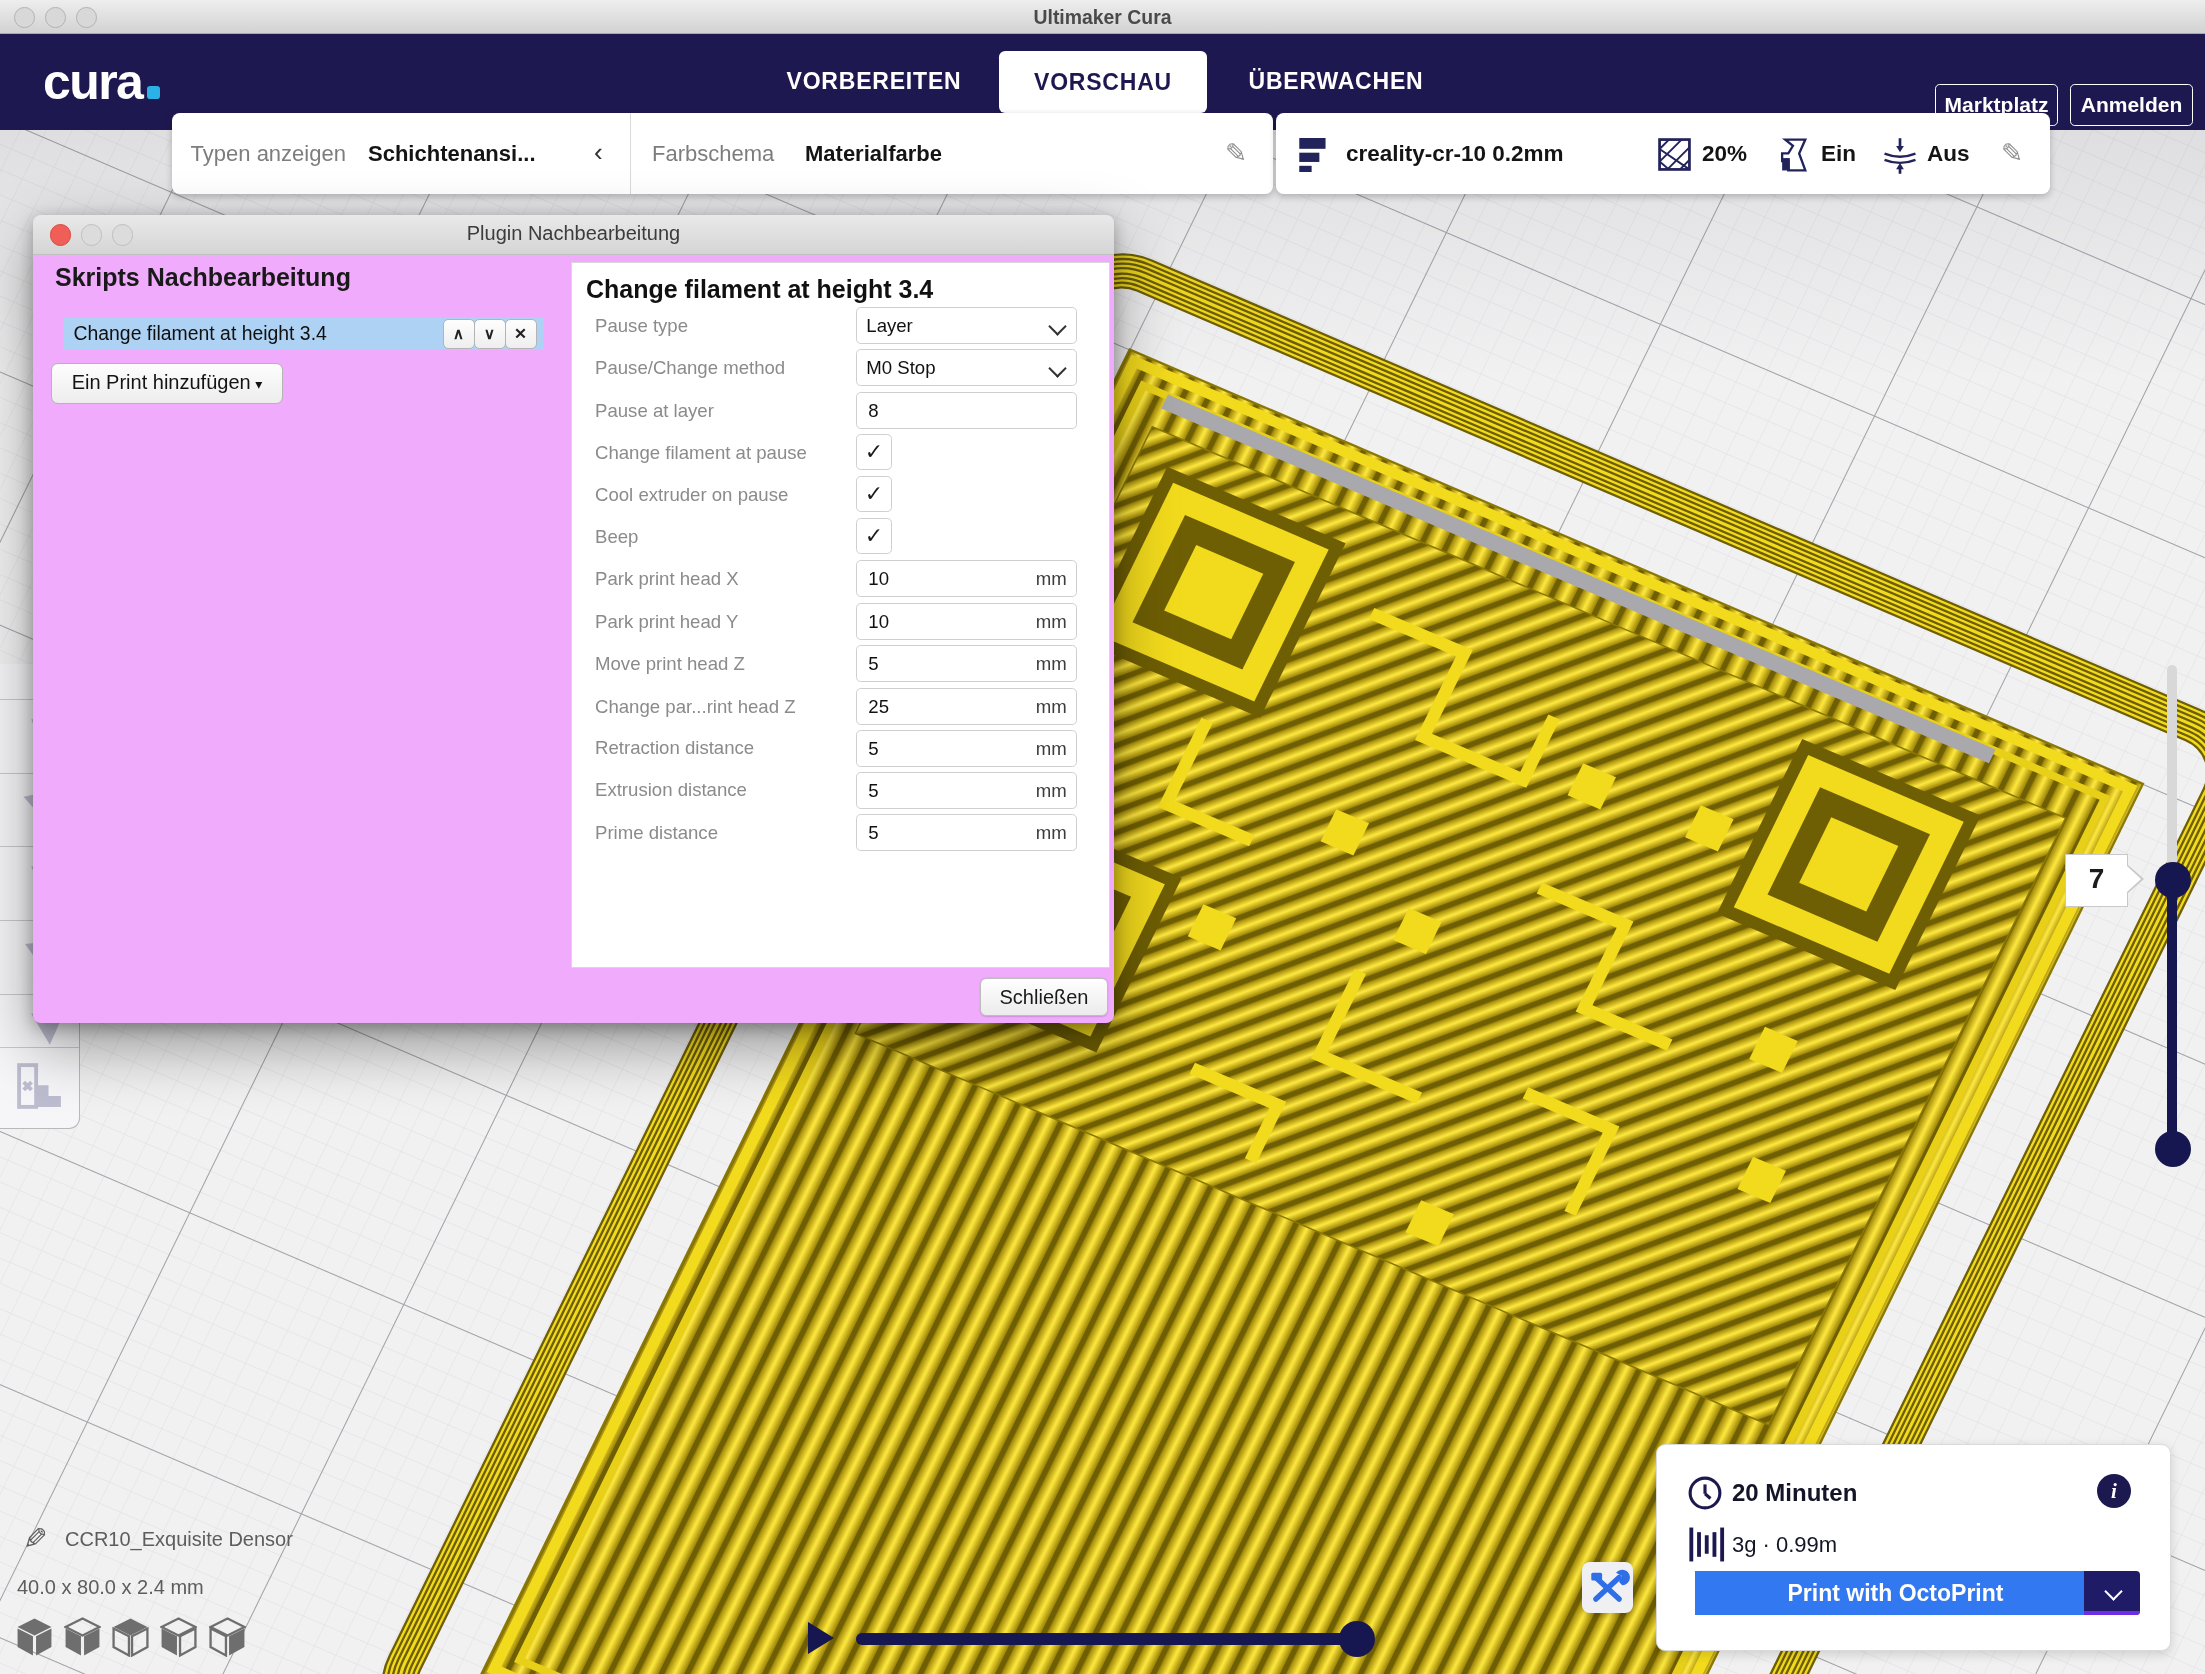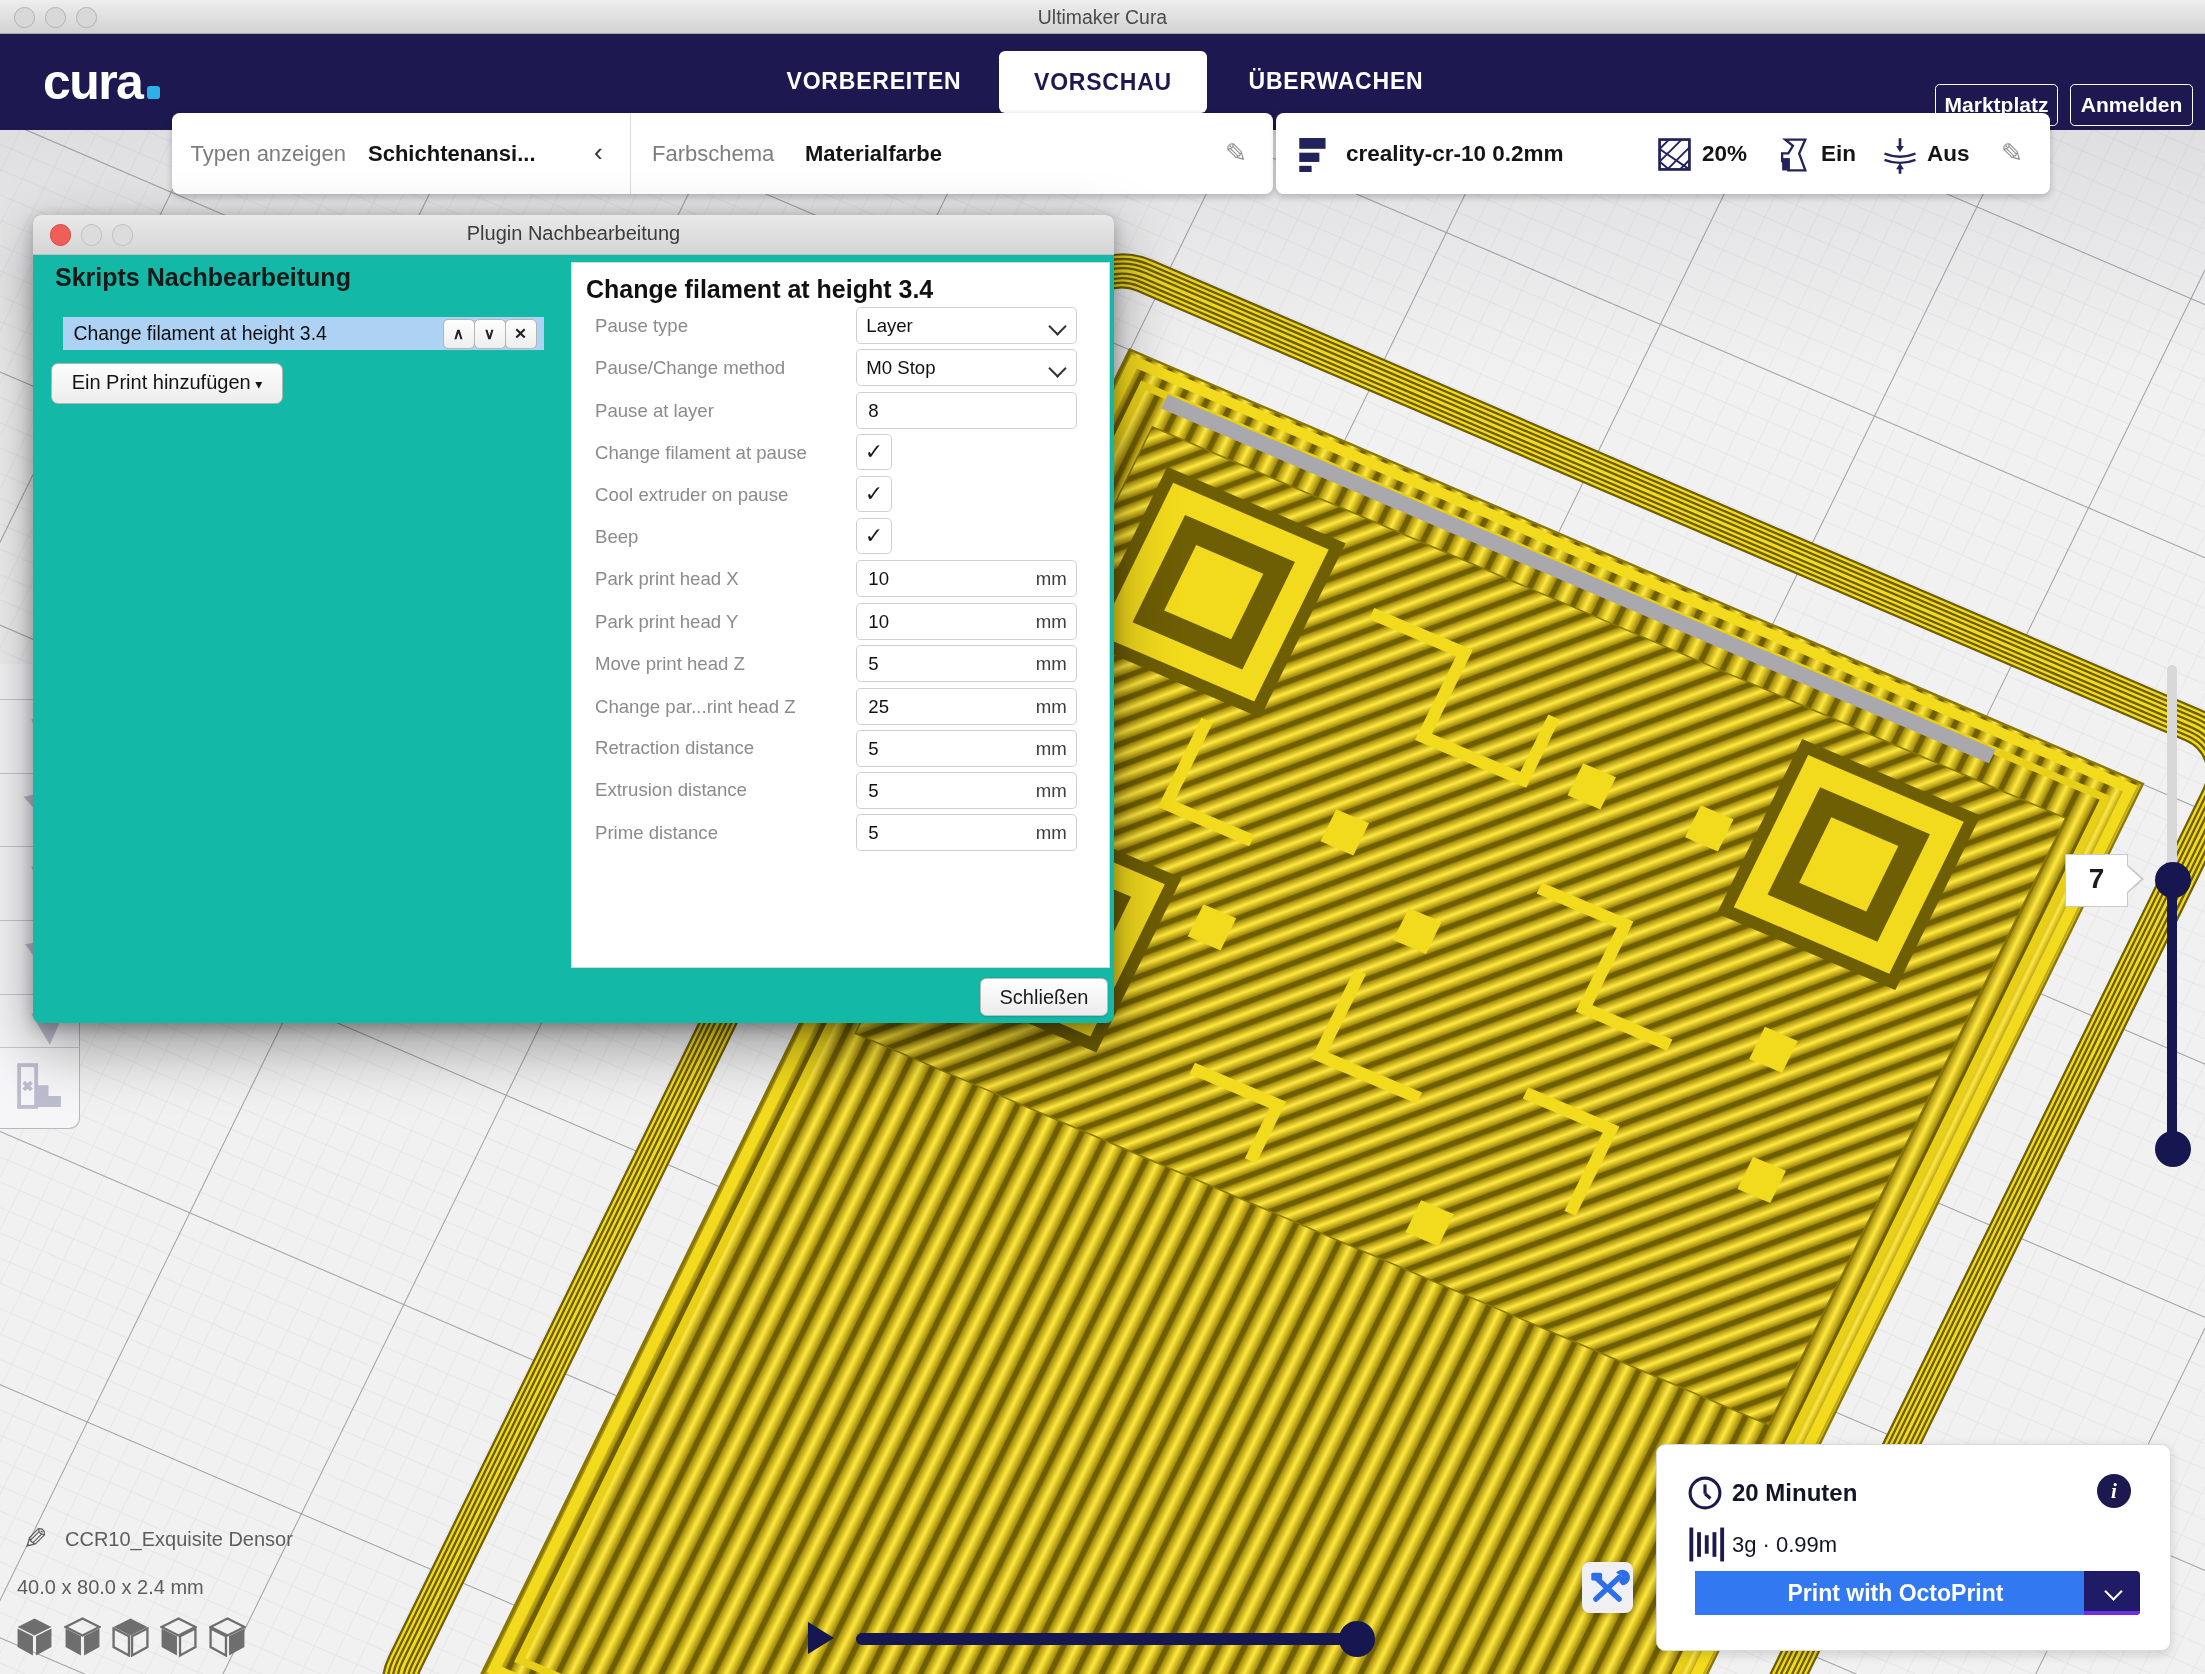--- a/index.html
+++ b/index.html
@@ -2,21 +2,21 @@
 <html style="font-size:12.4px"><head>
 <meta charset="utf-8">
 <style>
   html,body{margin:0;padding:0;background:#555;}
   .screen{position:relative;width:2205px;height:1674px;overflow:hidden;
           font-family:"Liberation Sans",sans-serif;background:#f1f1f2;}
   .abs{position:absolute;}
 
   
   .titlebar{left:0;top:0;width:2205px;height:33px;
-    background:linear-gradient(#eeeeee,#d2d2d2);border-bottom:0.8px solid #a9a9a9;}
+    background:linear-gradient(#eeeeee,#d2d2d2);border-bottom:0.8px solid #a9a9a9;font-weight:bold;}
   .titlebar .tl{position:absolute;top:7px;width:18.6px;height:18.6px;border-radius:50%;
     background:#d8d8d8;border:1.2px solid #b2b2b2;}
   .titlebar .t1{left:14px}.titlebar .t2{left:45px}.titlebar .t3{left:76px}
   .win-title{position:absolute;top:6.2px;left:0;width:100%;text-align:center;
     font-size:19.4px;color:#4a4a4a;}
 
   
   .nav{left:0;top:33px;width:2205px;height:97px;background:#1e1850;}
   .logo{position:absolute;left:43px;top:20px;color:#fff;font-size:50px;font-weight:bold;
     letter-spacing:-1.6px;}
@@ -52,21 +52,21 @@
   .vshade{left:0;top:130px;width:2205px;height:248px;
     background:linear-gradient(rgba(60,60,70,.10),rgba(60,60,70,0));pointer-events:none;}
 
   
   .ltoolbar{left:0;top:664px;width:79px;height:464px;background:#f6f6f8;
     border-right:1.2px solid #b9b9bd;border-bottom:1.2px solid #b9b9bd;
     border-radius:0 0 11px 0;}
   .ltoolbar .cell-div{position:absolute;left:0;width:100%;height:1.2px;background:#c9c9cd;}
 
   
-  .dialog{left:33px;top:215px;width:1081px;height:808px;background:#14b8a6;border-radius:7.8px;
+  .dialog{left:33px;top:215px;width:1081px;height:808px;background:#f0abfc;border-radius:7.8px;
     box-shadow:0 23px 62px rgba(0,0,0,.38),0 4.7px 15.5px rgba(0,0,0,.28);}
   .dlg-titlebar{position:absolute;left:0;top:0;width:100%;height:39px;border-radius:7.8px 7.8px 0 0;
     background:linear-gradient(#e9e9e9,#d5d5d5);border-bottom:0.8px solid #c0c0c0;}
   .dlg-titlebar .tl{position:absolute;top:9.3px;width:19.4px;height:19.4px;border-radius:50%;}
   .dlg-red{left:17px;background:#f05f57;border:0.8px solid #d8453d;}
   .dlg-g1{left:48px;background:#dcdcdc;border:0.8px solid #bfbfbf;}
   .dlg-g2{left:79px;background:#dcdcdc;border:0.8px solid #bfbfbf;}
   .dlg-title{position:absolute;top:7px;width:100%;text-align:center;font-size:20px;color:#3c3c3c;}
   .dlg-h1{position:absolute;left:22px;top:48px;font-size:25px;font-weight:bold;color:#191919;}
   .script-row{position:absolute;left:29.5px;top:102px;width:481px;height:33px;background:#aed2f3;}

